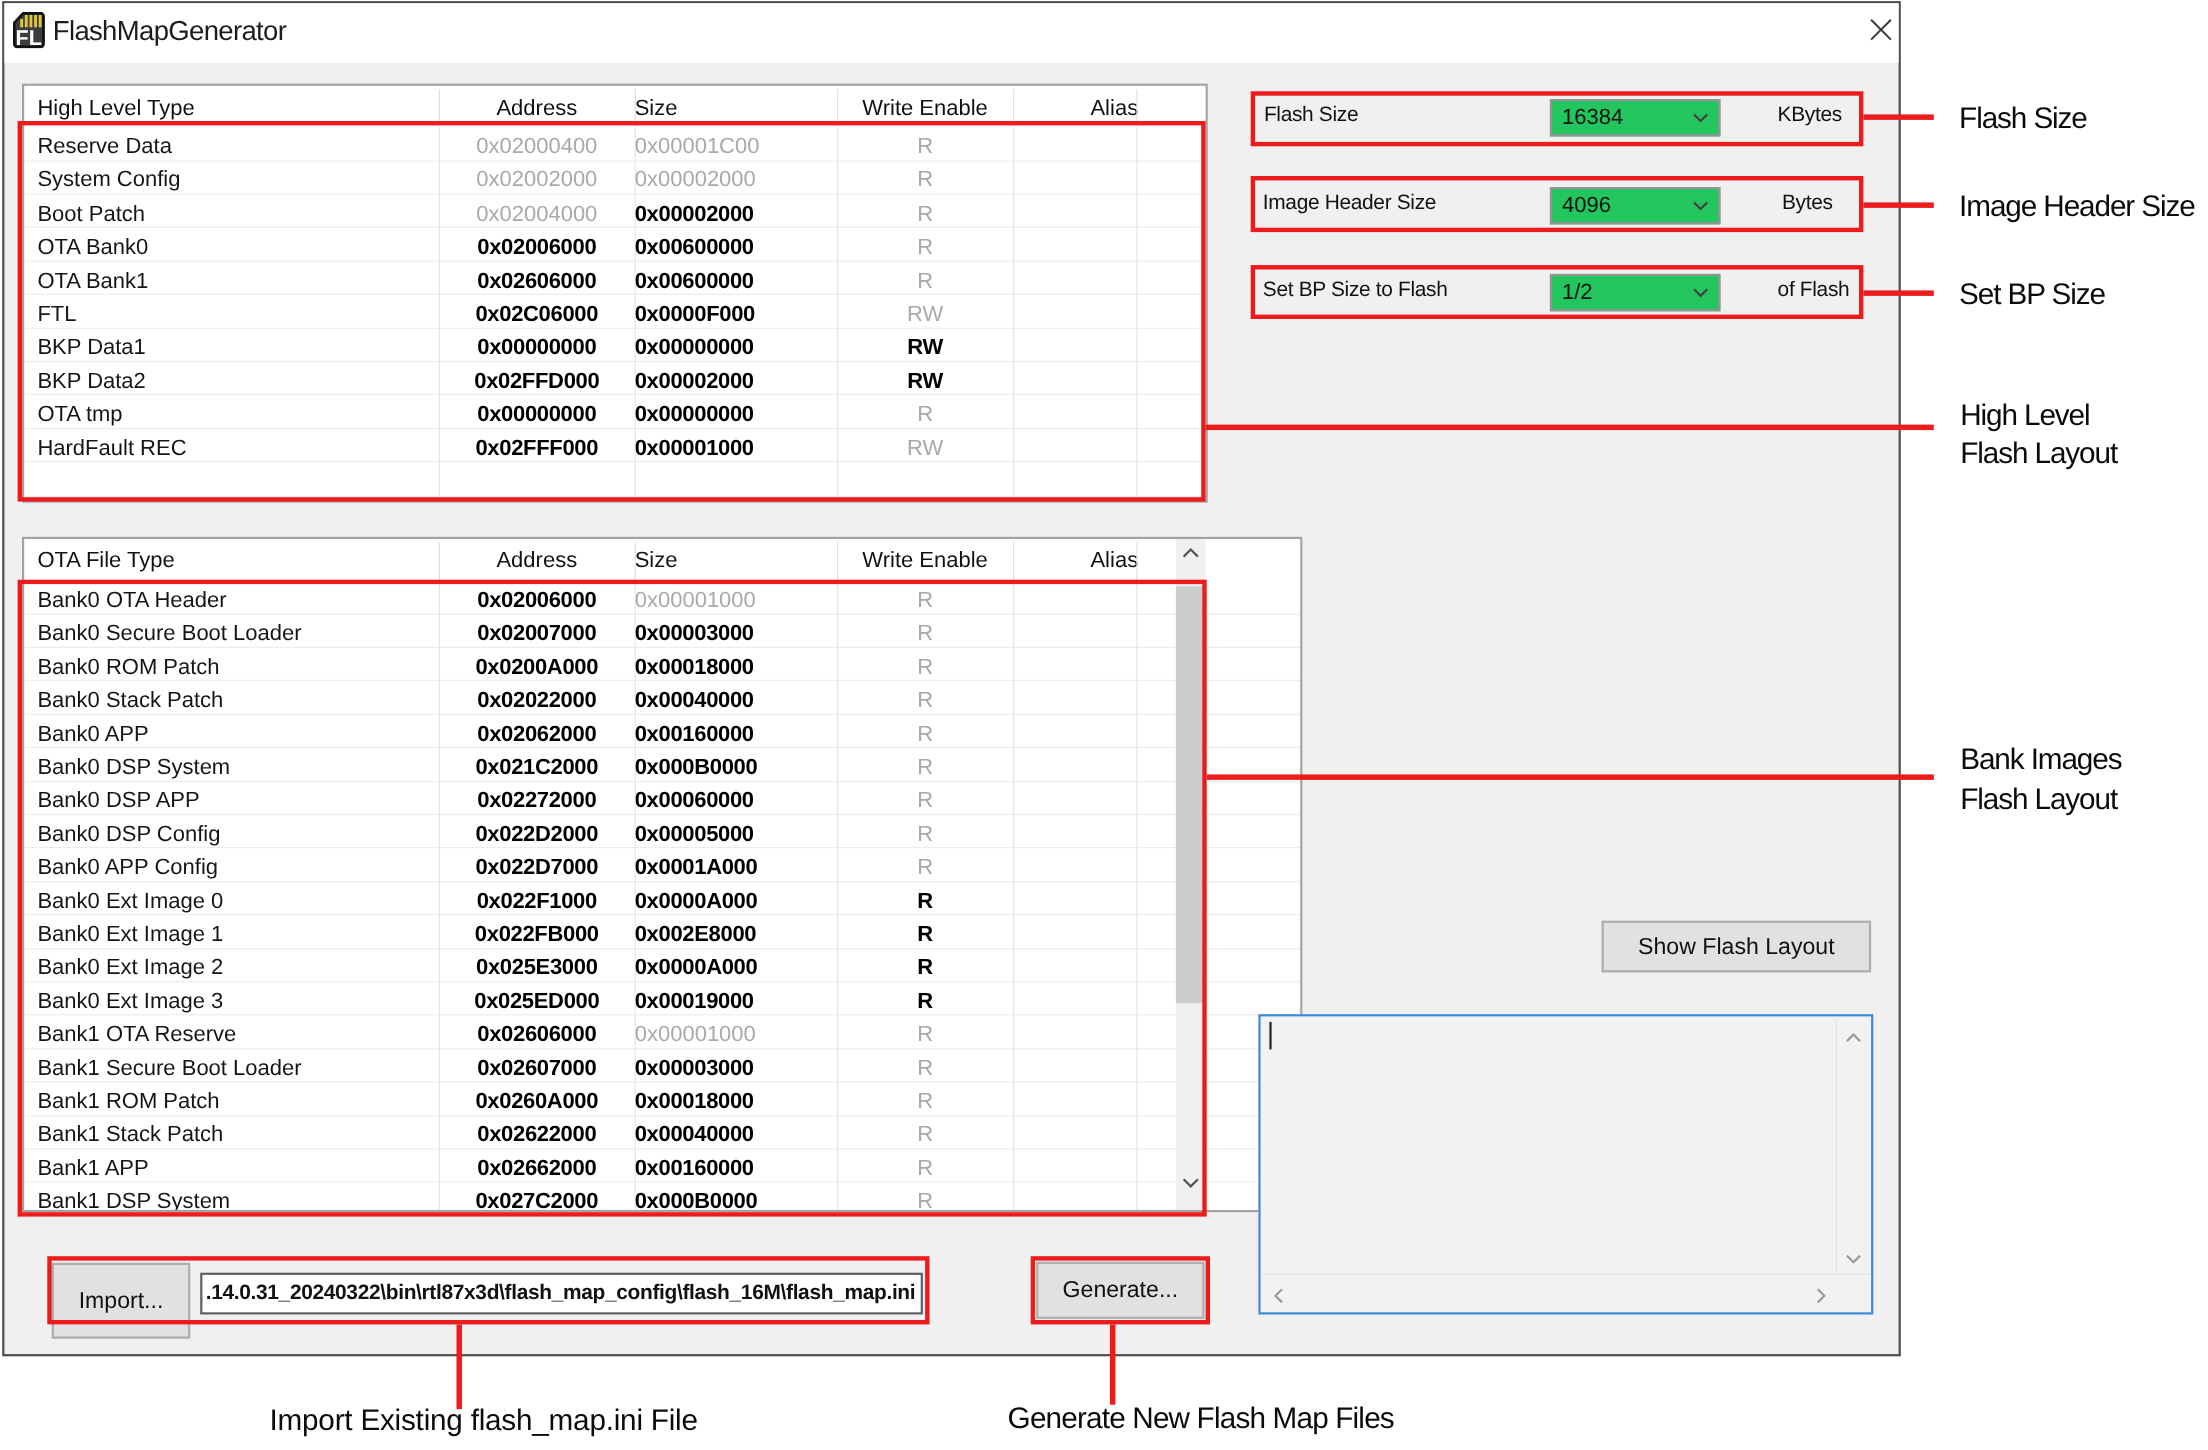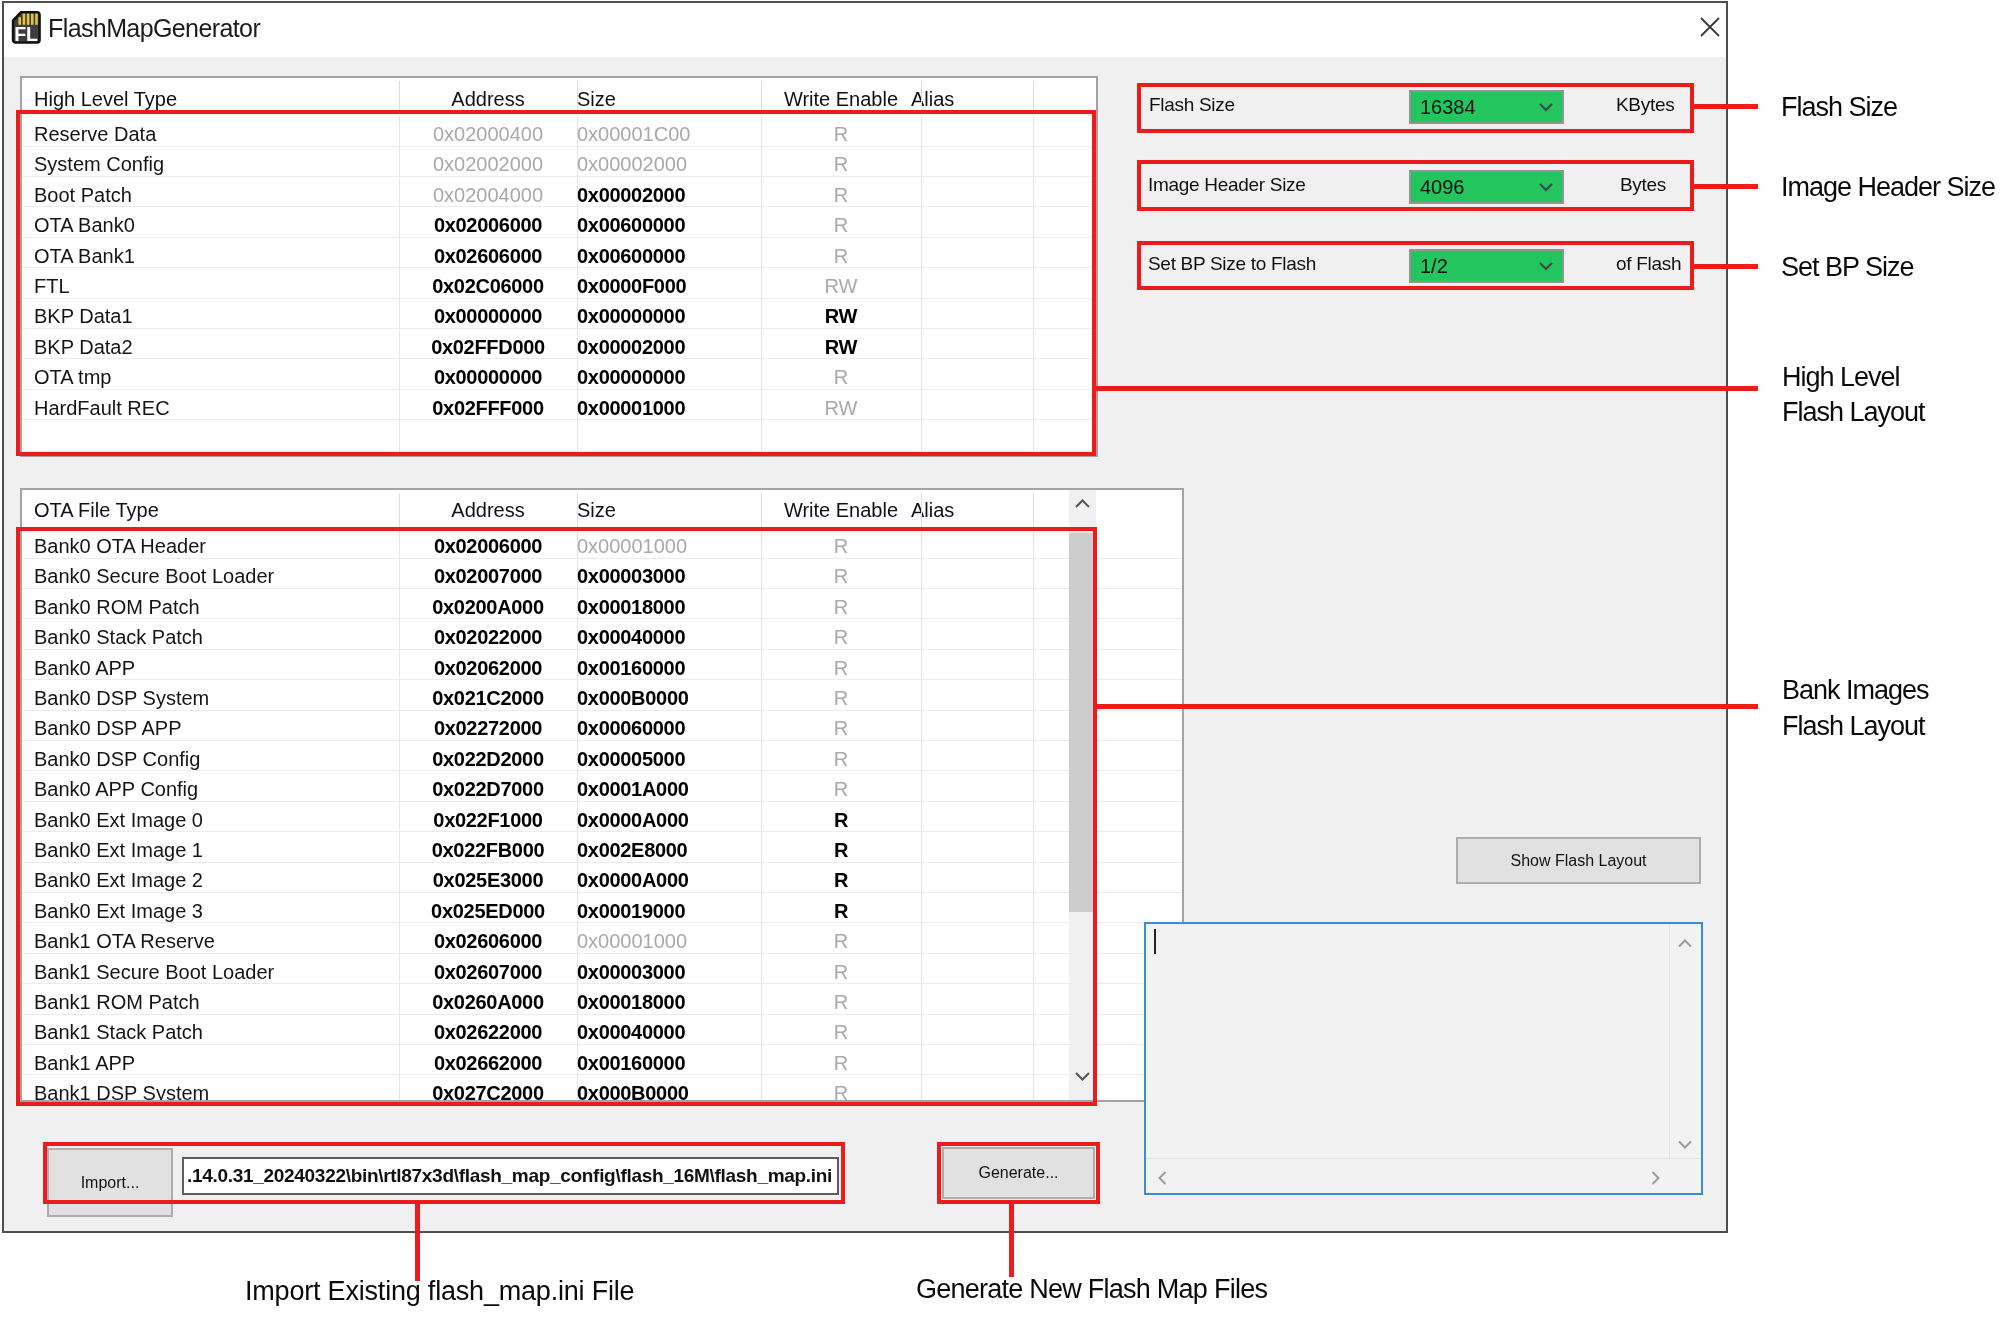--- a/index.html
+++ b/index.html
@@ -8,29 +8,29 @@
 .title{position:absolute;left:48px;top:14px;font-size:25px;color:#1c1c1c;letter-spacing:-0.6px}
 .tbl{position:absolute;background:#fff;border:2px solid #a3a3a3}
 .th{position:absolute;left:0;top:0;width:100%;font-size:20px;color:#111}
 .tr{position:absolute;left:0;width:100%;font-size:20px;color:#151515}
 .th span{position:absolute;top:50%;transform:translateY(-50%);white-space:nowrap}
 .tr span{position:absolute;top:calc(50% + 2.6px);transform:translateY(-50%);white-space:nowrap}
 .c0{left:12px}
 .ca{left:377px;width:178px;text-align:center}
 .cs{left:555px;width:184px;}
 .cw{left:739px;width:160px;text-align:center}
-.cal{left:889px;width:112px;}
+.cal{left:935px;width:112px;text-align:center}
 .g{color:#a9a9a9;font-weight:normal}
 .b{color:#000;font-weight:bold;letter-spacing:-0.3px}
 .sep{position:absolute !important;left:0;right:0;top:auto !important;bottom:0;height:1px;background:#ececec;transform:none !important;width:100%}
 .vline{position:absolute;width:1px;background:#e4e4e4}
 .redbox{position:absolute;border:4px solid #ec1c1c}
 .redline{position:absolute;background:#ec1c1c}
 .note{position:absolute;font-size:27px;color:#0b0b0b;letter-spacing:-1px;white-space:nowrap}
-.btn{position:absolute;background:#e1e1e1;border:2px solid #adadad;color:#111;display:flex;align-items:center;justify-content:center;font-size:16px}
+.btn{position:absolute;background:#e1e1e1;border:2px solid #adadad;color:#111;display:flex;align-items:center;justify-content:center;font-size:21px}
 .combo{position:absolute;width:155px;height:34px;background:#22c55e;border:2px solid #949494;font-size:20px;color:#111}
 .combo .val{position:absolute;left:9px;top:50%;transform:translateY(-50%)}
 .combo svg{position:absolute;right:8px;top:50%;margin-top:-5px}
 .lbl{position:absolute;font-size:19px;letter-spacing:-0.3px;color:#111;white-space:nowrap}
 .sb{position:absolute;background:#f0f0f0}
 </style></head><body>
 
 <div class="win"></div>
 <div class="titlebar abs" style="left:4px;top:3px;width:1722px;height:54px"></div>
 <svg class="abs" style="left:11px;top:11px" width="30" height="33" viewBox="0 0 30 33">

